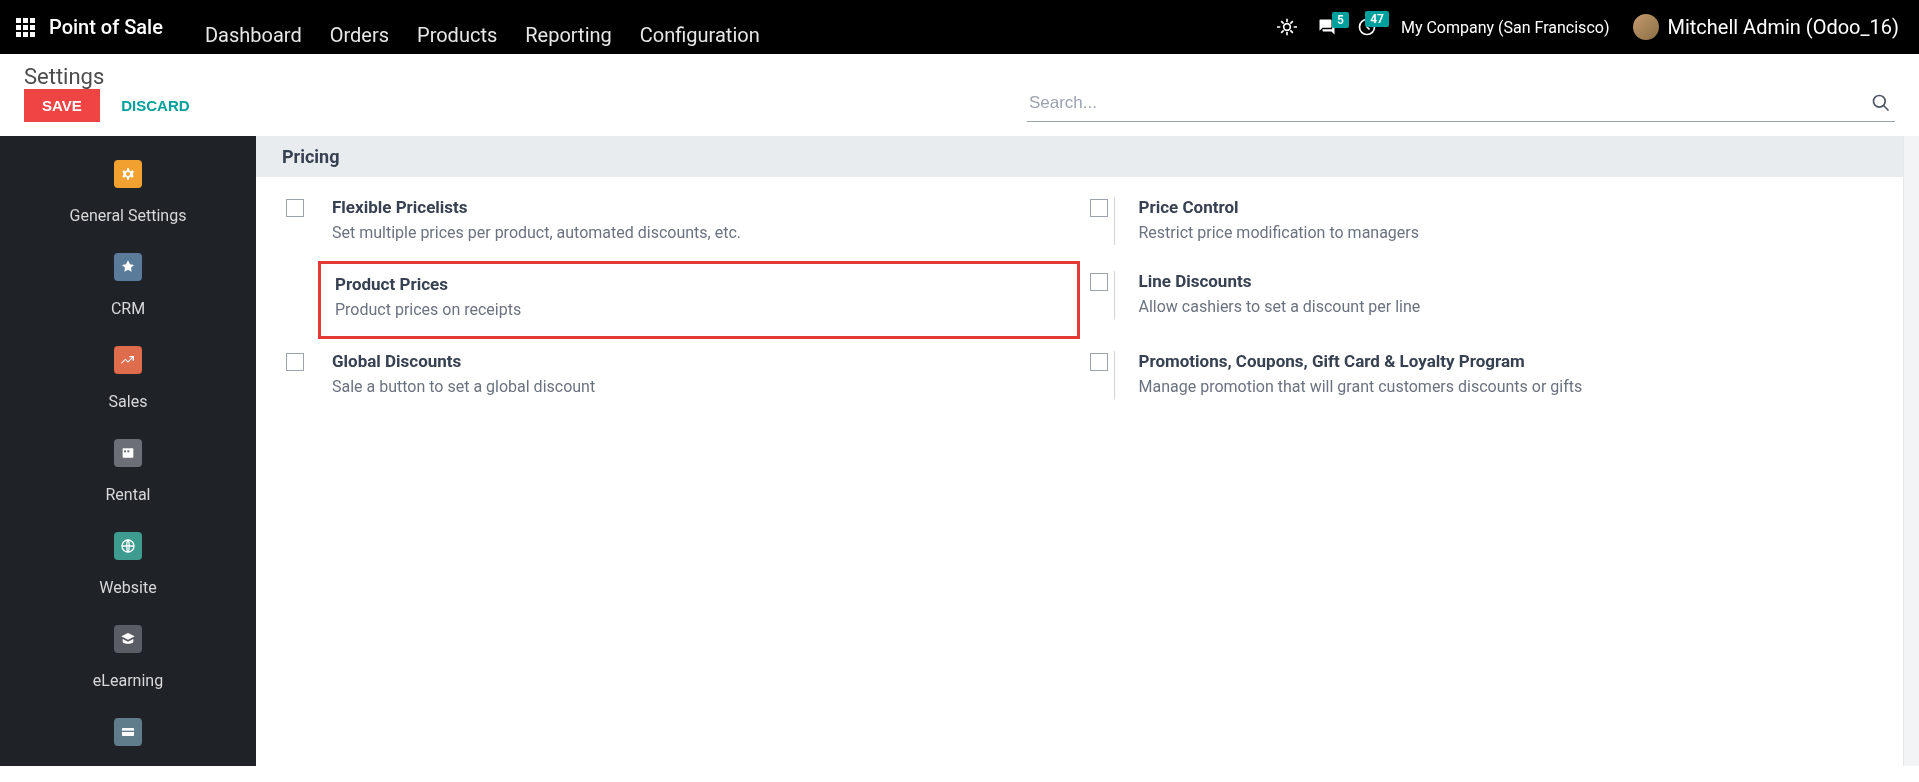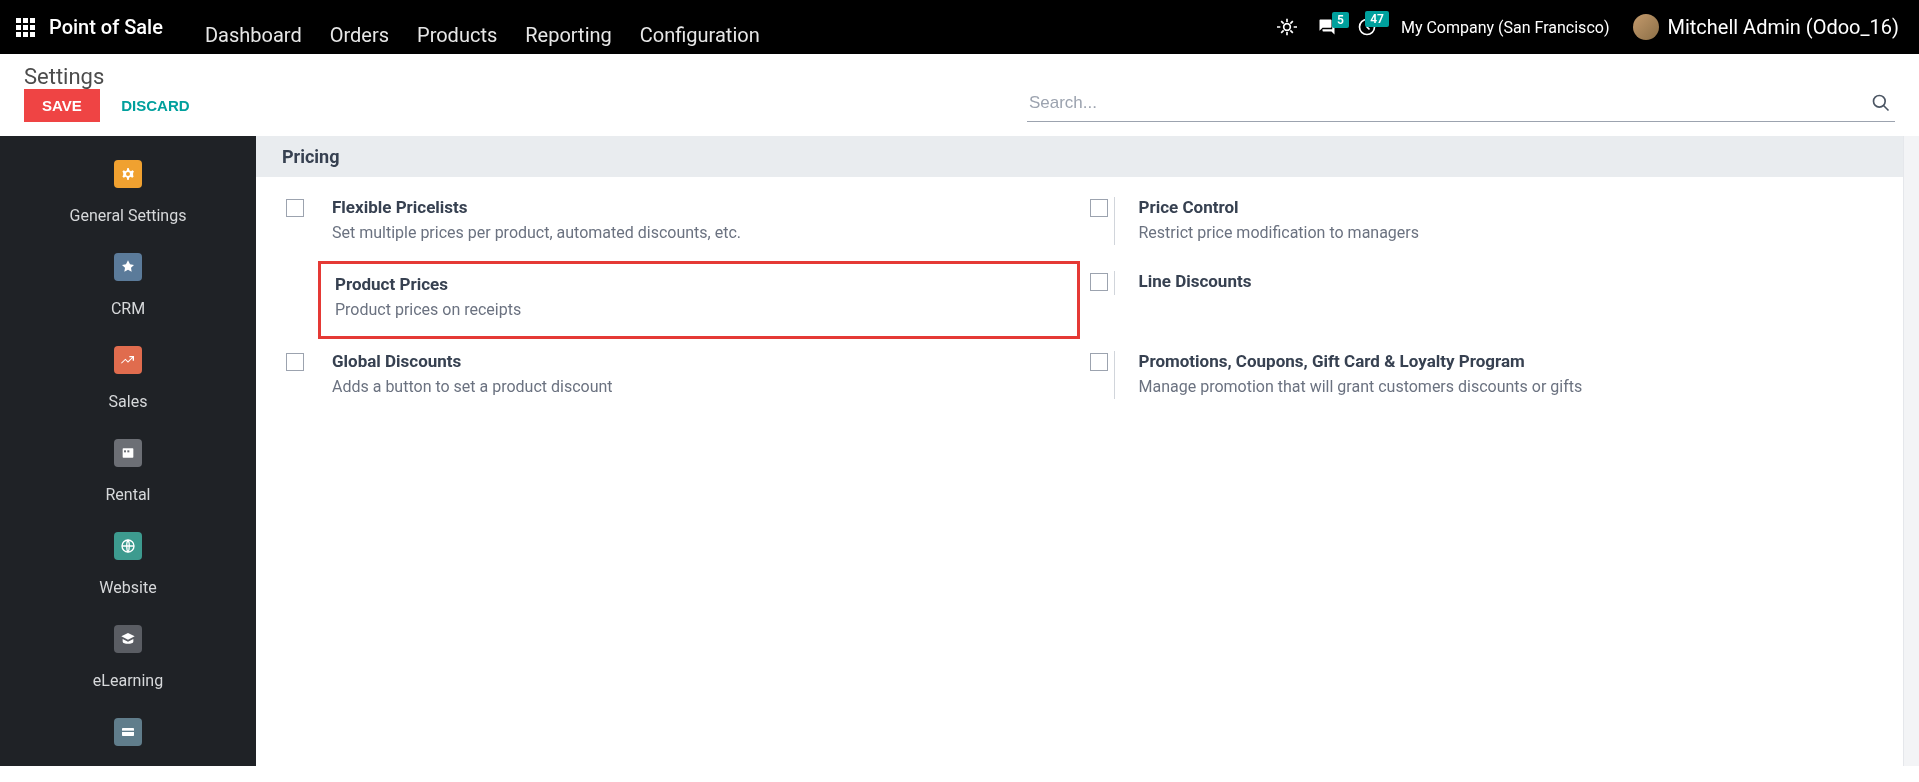--- a/index.html
+++ b/index.html
@@ -242,30 +242,31 @@
             <div class="setting-desc">Product prices on receipts</div>
           </div>
         </div>
       </div>
       <div class="setting-row">
         <div class="chk-col">
             <div class="chk"></div>
           </div>
         <div class="setting-body divided">
           <div class="setting-title">Line Discounts</div>
+          <div class="setting-desc">Allow cashiers to set a discount per line</div>
         </div>
       </div>
 
       <div class="setting-row">
         <div class="chk-col">
             <div class="chk"></div>
           </div>
         <div class="setting-body">
           <div class="setting-title">Global Discounts</div>
-          <div class="setting-desc">Adds a button to set a product discount</div>
+          <div class="setting-desc">Sale a button to set a global discount</div>
         </div>
       </div>
       <div class="setting-row">
         <div class="chk-col">
             <div class="chk"></div>
           </div>
         <div class="setting-body divided">
           <div class="setting-title">Promotions, Coupons, Gift Card &amp; Loyalty Program</div>
           <div class="setting-desc">Manage promotion that will grant customers discounts or gifts</div>
         </div>

